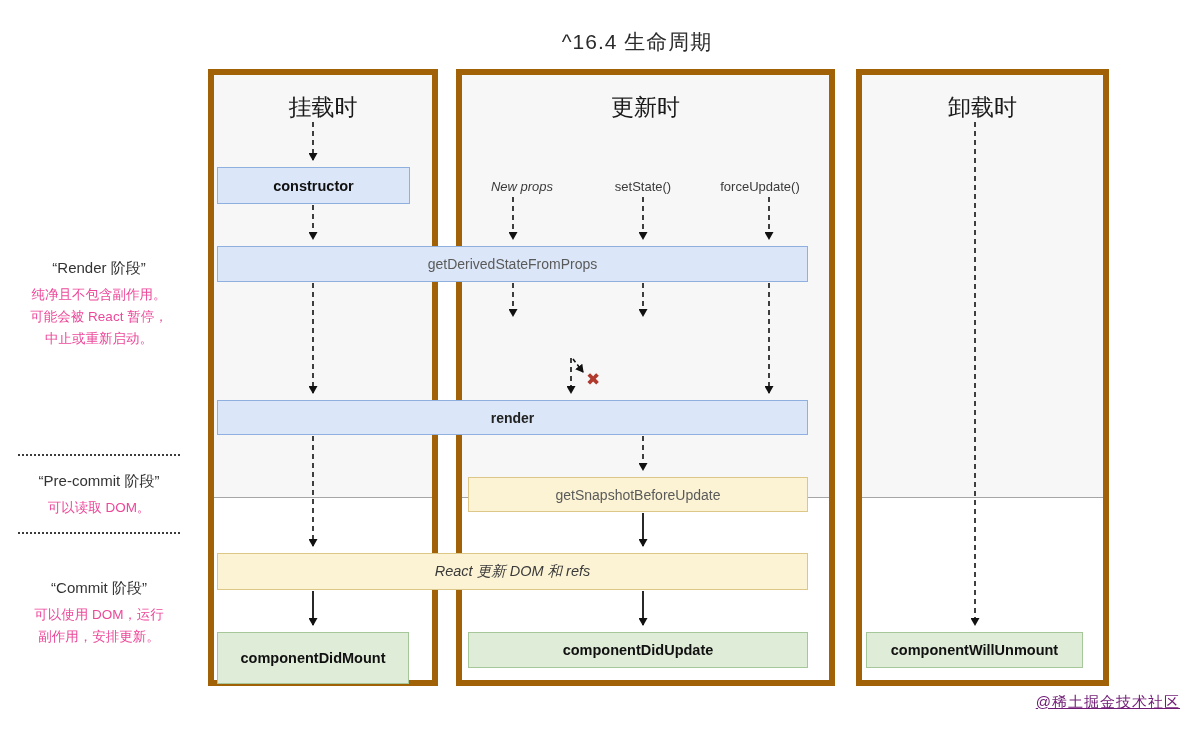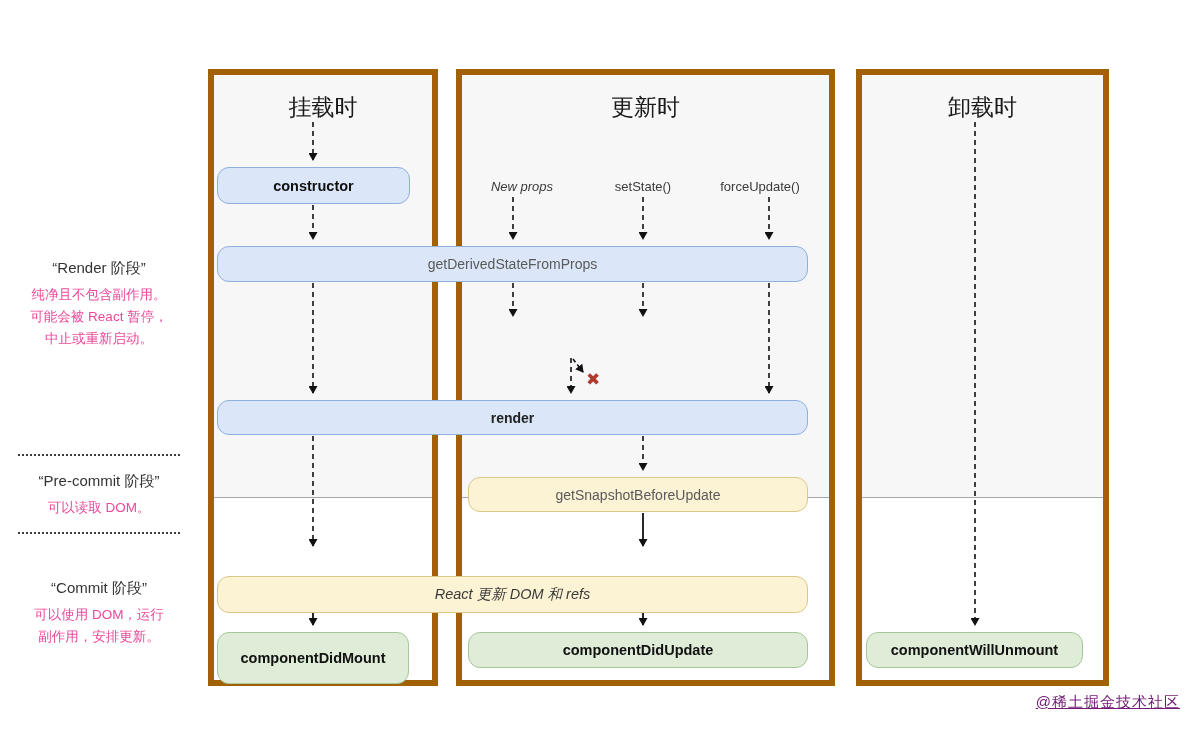--- a/index.html
+++ b/index.html
@@ -18,21 +18,21 @@
   #panel-mount{left:200px;top:69px;width:230px;height:617px;}
   #panel-update{left:448px;top:69px;width:379px;height:617px;}
   #panel-unmount{left:848px;top:69px;width:253px;height:617px;}
   
   .side-block{position:absolute;left:8px;width:182px;text-align:center;z-index:2;}
   .side-title{font-size:15px;color:#333;margin-bottom:6px;}
   .side-line{font-size:13.5px;color:#ec4899;line-height:22px;}
   .dotted-divider{position:absolute;left:18px;width:162px;height:0;border-top:2px dotted #3c3c3c;z-index:2;}
   
   .box{
-    position:absolute;box-sizing:border-box;border-radius:12px;z-index:4;
+    position:absolute;box-sizing:border-box;border-radius:0;z-index:4;
     display:flex;align-items:center;justify-content:center;font-size:14px;
   }
   .box.blue{background:#dbe7f8;border:1px solid #8fafdf;}
   .box.yellow{background:#fcf3d4;border:1px solid #dcc788;}
   .box.green{background:#dfecd8;border:1px solid #a6c799;}
   .box.bold{font-weight:700;font-size:14.5px;color:#111;}
   .box.graytext{color:#5a5a5a;}
   .box.semibold{font-weight:600;color:#222;}
   .box.italic{font-style:italic;color:#3a3a3a;font-size:14.5px;}
   
@@ -41,20 +41,21 @@
   
   .arrows{position:absolute;left:0;top:0;width:1192px;height:730px;z-index:3;pointer-events:none;}
   .abort-x{position:absolute;left:586px;top:369px;font-size:17px;color:#b03a2e;z-index:5;font-weight:700;}
   .watermark{position:absolute;right:12px;top:693px;font-size:15px;color:#701a75;letter-spacing:1px;z-index:2;text-decoration:underline;}
 </style>
 </head>
 <body>
 
 <div class="page">
 
+  <div class="title">^16.4 生命周期</div>
 
   <div class="panel" id="panel-mount">
     <div class="phase-top"></div>
     <div class="panel-header">挂载时</div>
   </div>
   <div class="panel" id="panel-update">
     <div class="phase-top"></div>
     <div class="panel-header">更新时</div>
   </div>
   <div class="panel" id="panel-unmount">
@@ -118,20 +119,20 @@
 
     <line x1="975" y1="122" x2="975" y2="625" stroke="#111" stroke-width="1.6" stroke-dasharray="5 4" marker-end="url(#ah)"></line>
   </svg>
 
   <span class="abort-x">✖</span>
 
   <div class="box blue bold" style="left:217px;top:167px;width:193px;height:37px;">constructor</div>
   <div class="box blue graytext" style="left:217px;top:246px;width:591px;height:36px;">getDerivedStateFromProps</div>
   <div class="box blue semibold" style="left:217px;top:400px;width:591px;height:35px;">render</div>
   <div class="box yellow graytext" style="left:468px;top:477px;width:340px;height:35px;">getSnapshotBeforeUpdate</div>
-  <div class="box yellow italic" style="left:217px;top:576px;width:591px;height:37px;">React 更新 DOM 和 refs</div>
+  <div class="box yellow italic" style="left:217px;top:553px;width:591px;height:37px;">React 更新 DOM 和 refs</div>
   <div class="box green bold" style="left:217px;top:632px;width:192px;height:52px;">componentDidMount</div>
   <div class="box green bold" style="left:468px;top:632px;width:340px;height:36px;">componentDidUpdate</div>
   <div class="box green bold" style="left:866px;top:632px;width:217px;height:36px;">componentWillUnmount</div>
 
   <div class="watermark">@稀土掘金技术社区</div>
 
 </div>
 
 </body></html>

